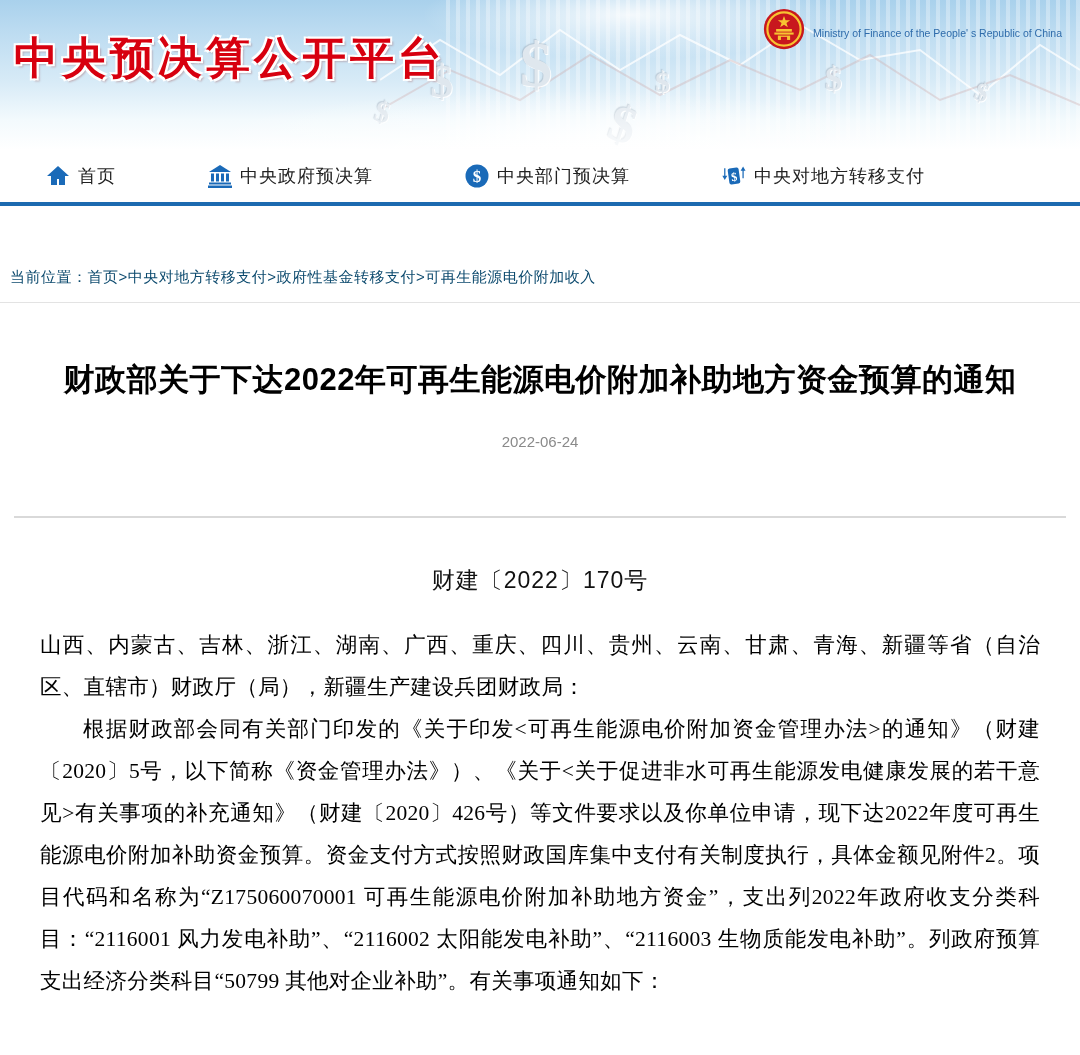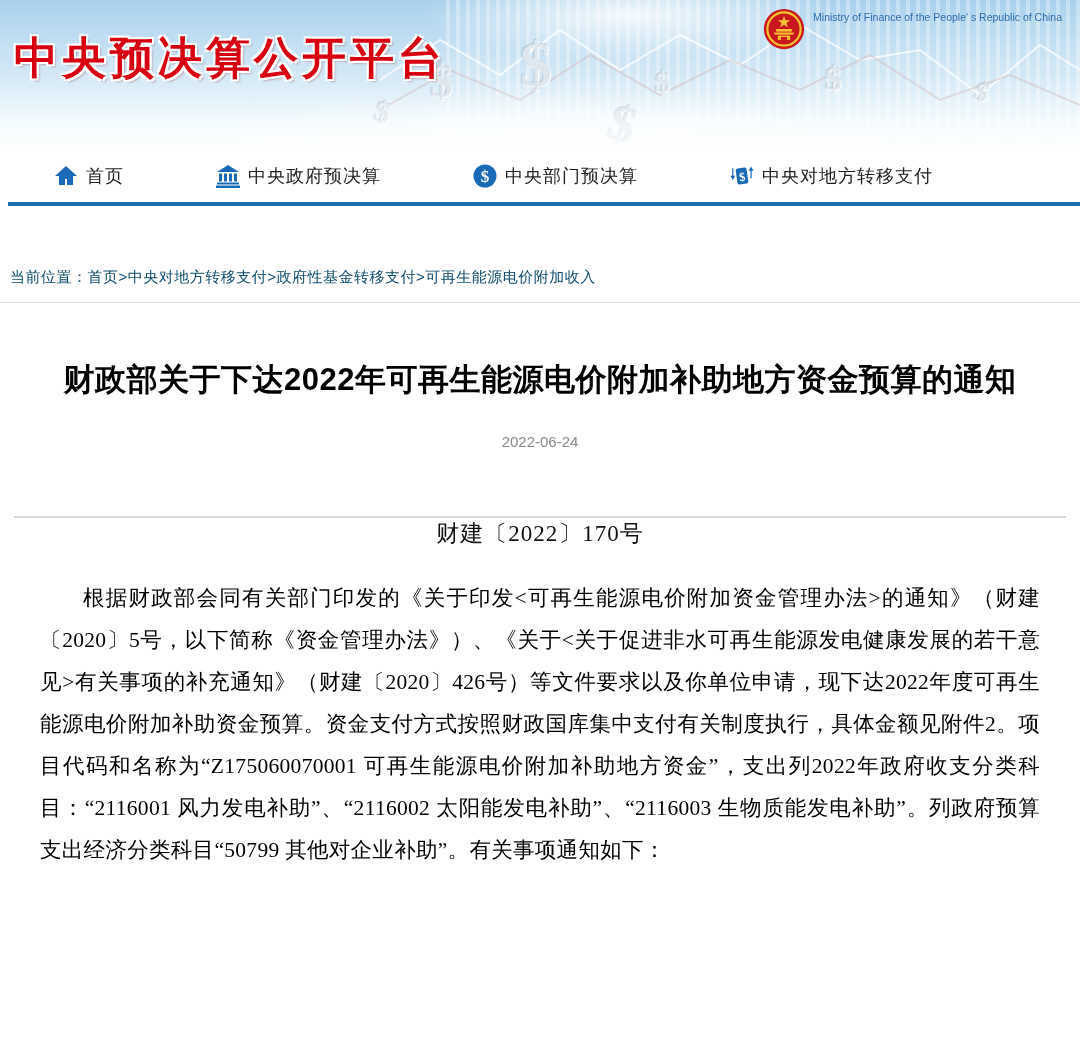--- a/index.html
+++ b/index.html
@@ -41,26 +41,26 @@
     font-size: 44px; font-weight: 700; letter-spacing: 4px;
     color: #d7000f; line-height: 56px;
     text-shadow: 2px 2px 0 #ffffff, -2px -2px 0 #ffffff, 2px -2px 0 #ffffff, -2px 2px 0 #ffffff, 3px 3px 2px rgba(120,0,0,0.25);
   }
   .logo-sub {
     margin-top: 2px; font-size: 16.5px; font-weight: bold; color: #e2232c; letter-spacing: 0.2px;
   }
   .ministry { position: absolute; right: 18px; top: 8px; display: flex; align-items: flex-start; }
   .emblem { width: 42px; height: 42px; margin-right: 8px; flex: 0 0 auto; }
   .ministry-cn { font-size: 23px; font-weight: bold; color: #1d5a9e; letter-spacing: 2px; line-height: 26px; }
-  .ministry-en { font-size: 10.5px; color: #2f6cab; margin-top: 3px; }
+  .ministry-en { font-size: 10.5px; color: #2f6cab; margin-top: 19px; }
 
   
   .nav {
     height: 56px; background: #ffffff; border-bottom: 4px solid #1c6ab0;
-    display: flex; align-items: center; padding-left: 46px; margin-left: 8px;
+    display: flex; align-items: center; padding-left: 46px;
   }
   .nav-item { display: flex; align-items: center; margin-right: 92px; cursor: pointer; }
   .nav-item .nicon { width: 24px; height: 24px; margin-right: 8px; flex: 0 0 auto; }
   .nav-item .nlabel { font-size: 18px; color: #222; letter-spacing: 1px; }
 
   
   .breadcrumb {
     margin-top: 49px; padding: 13px 10px 15px 10px;
     border-bottom: 1px solid #e3e3e3;
     font-size: 15px; color: #9b9b9b; letter-spacing: 0.5px;
@@ -70,22 +70,22 @@
   
   .article-title {
     margin: 56px 38px 0 38px;
     font-size: 31px; line-height: 42px; font-weight: bold; color: #000;
     letter-spacing: 0.5px;
     text-align: center;
   }
   .article-date { margin-top: 32px; text-align: center; font-size: 15px; color: #8a8a8a; }
   .article-divider { margin: 66px 14px 0 14px; border: none; border-top: 2px solid #d9d9d9; }
   .doc-number {
-    text-align: center;
-    font-family: Liberation Serif, serif;
+    margin-top: 47px; text-align: center;
+    font-family: Liberation Sans, sans-serif;
     font-size: 23px; color: #111; letter-spacing: 1px;
   }
   .article-body {
     margin: 28px 40px 0 40px;
     font-family: "Liberation Serif", serif;
     font-size: 21.5px; color: #000; line-height: 42px;
     text-align: justify; letter-spacing: 0.3px;
   }
   .article-body p.indent { text-indent: 2em; }
 </style>
@@ -171,14 +171,15 @@
 
 <h1 class="article-title">财政部关于下达2022年可再生能源电价附加补助地方资金预算的通知</h1>
 
 <div class="article-date">2022-06-24</div>
 
 <hr class="article-divider">
 
 <div class="doc-number">财建〔2022〕170号</div>
 
 <div class="article-body">
+  <p>山西、内蒙古、吉林、浙江、湖南、广西、重庆、四川、贵州、云南、甘肃、青海、新疆等省（自治区、直辖市）财政厅（局），新疆生产建设兵团财政局：</p>
   <p class="indent">根据财政部会同有关部门印发的《关于印发&lt;可再生能源电价附加资金管理办法&gt;的通知》（财建〔2020〕5号，以下简称《资金管理办法》）、《关于&lt;关于促进非水可再生能源发电健康发展的若干意见&gt;有关事项的补充通知》（财建〔2020〕426号）等文件要求以及你单位申请，现下达2022年度可再生能源电价附加补助资金预算。资金支付方式按照财政国库集中支付有关制度执行，具体金额见附件2。项目代码和名称为“Z175060070001 可再生能源电价附加补助地方资金”，支出列2022年政府收支分类科目：“2116001 风力发电补助”、“2116002 太阳能发电补助”、“2116003 生物质能发电补助”。列政府预算支出经济分类科目“50799 其他对企业补助”。有关事项通知如下：</p>
 </div>
 
 </body></html>

